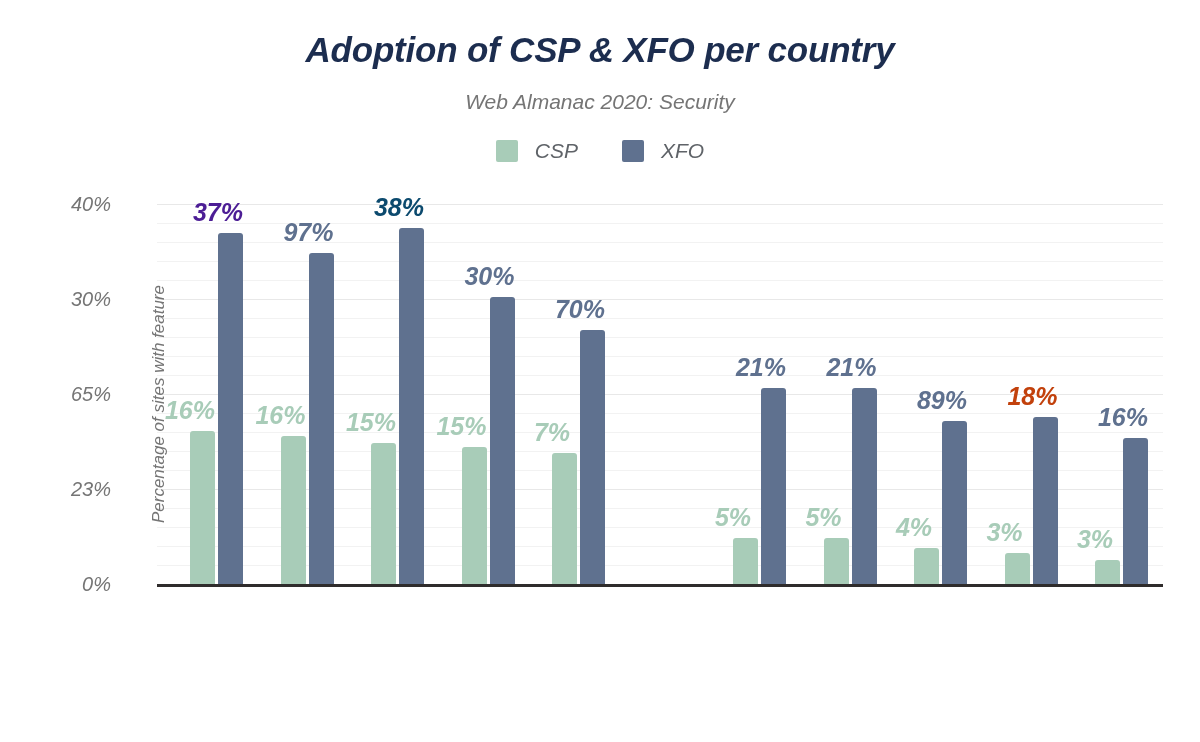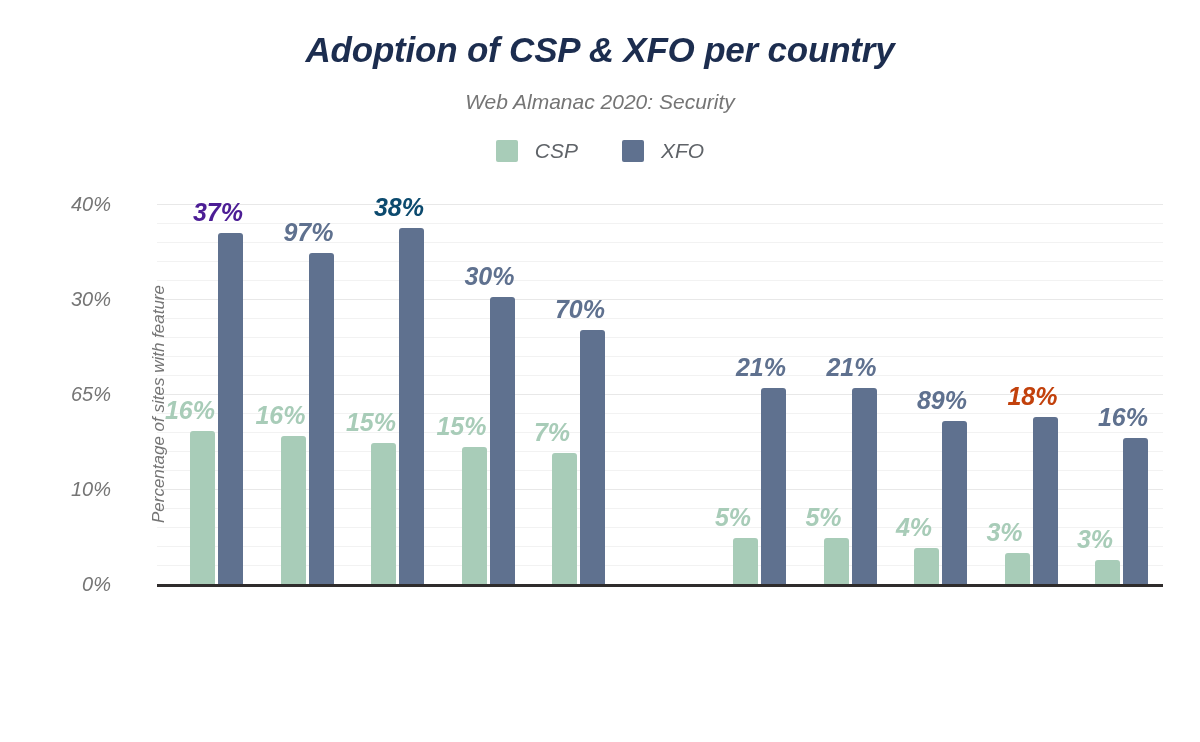--- a/index.html
+++ b/index.html
@@ -129,21 +129,21 @@
         <div class="gridline major" style="top: 95px;"></div>
         <div class="gridline" style="top: 76px;"></div>
         <div class="gridline" style="top: 57px;"></div>
         <div class="gridline" style="top: 38px;"></div>
         <div class="gridline" style="top: 19px;"></div>
         <div class="gridline major" style="top: 0px;"></div>
       </div>
     <div class="baseline"></div>
     <div id="yticks">
         <div class="ytick" style="top: 380px;">0%</div>
-        <div class="ytick" style="top: 285px;">10%</div>
+        <div class="ytick" style="top: 285px;">23%</div>
         <div class="ytick" style="top: 190px;">65%</div>
         <div class="ytick" style="top: 95px;">30%</div>
         <div class="ytick" style="top: 0px;">40%</div>
       </div>
     <div class="ylabel">Percentage of sites with feature</div>
     <div id="groups">
         <div class="group" style="left: 0px;">
           <div class="bar csp" style="height: 152.95px; background: rgb(168, 204, 184);"></div>
           <div class="dlabel csp" style="bottom: 158.95px; color: rgb(168, 204, 184);">16%</div>
           <div class="bar xfo" style="height: 351.5px; background: rgb(95, 113, 143);"></div>

